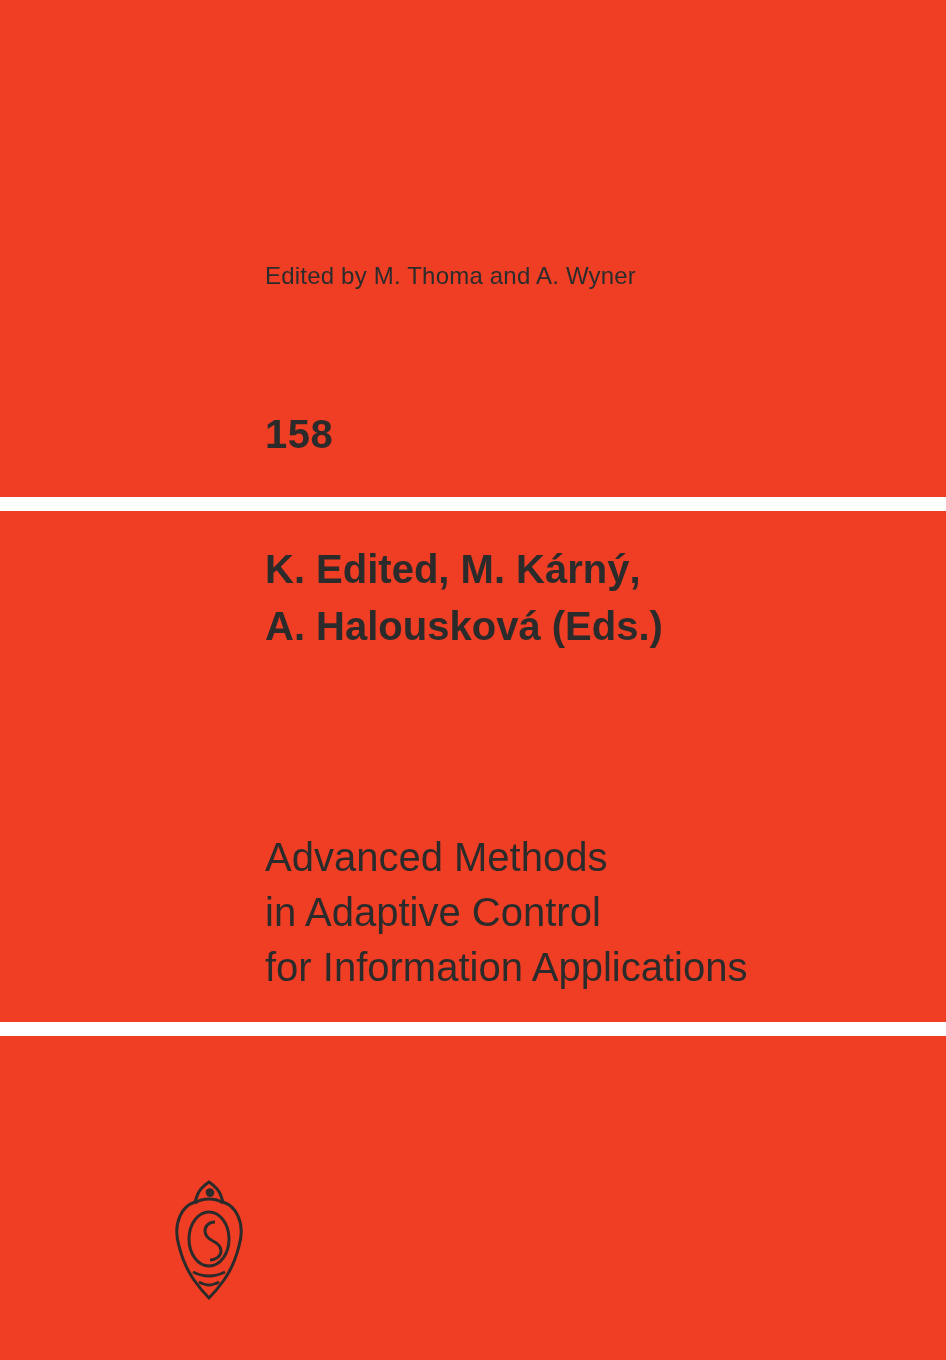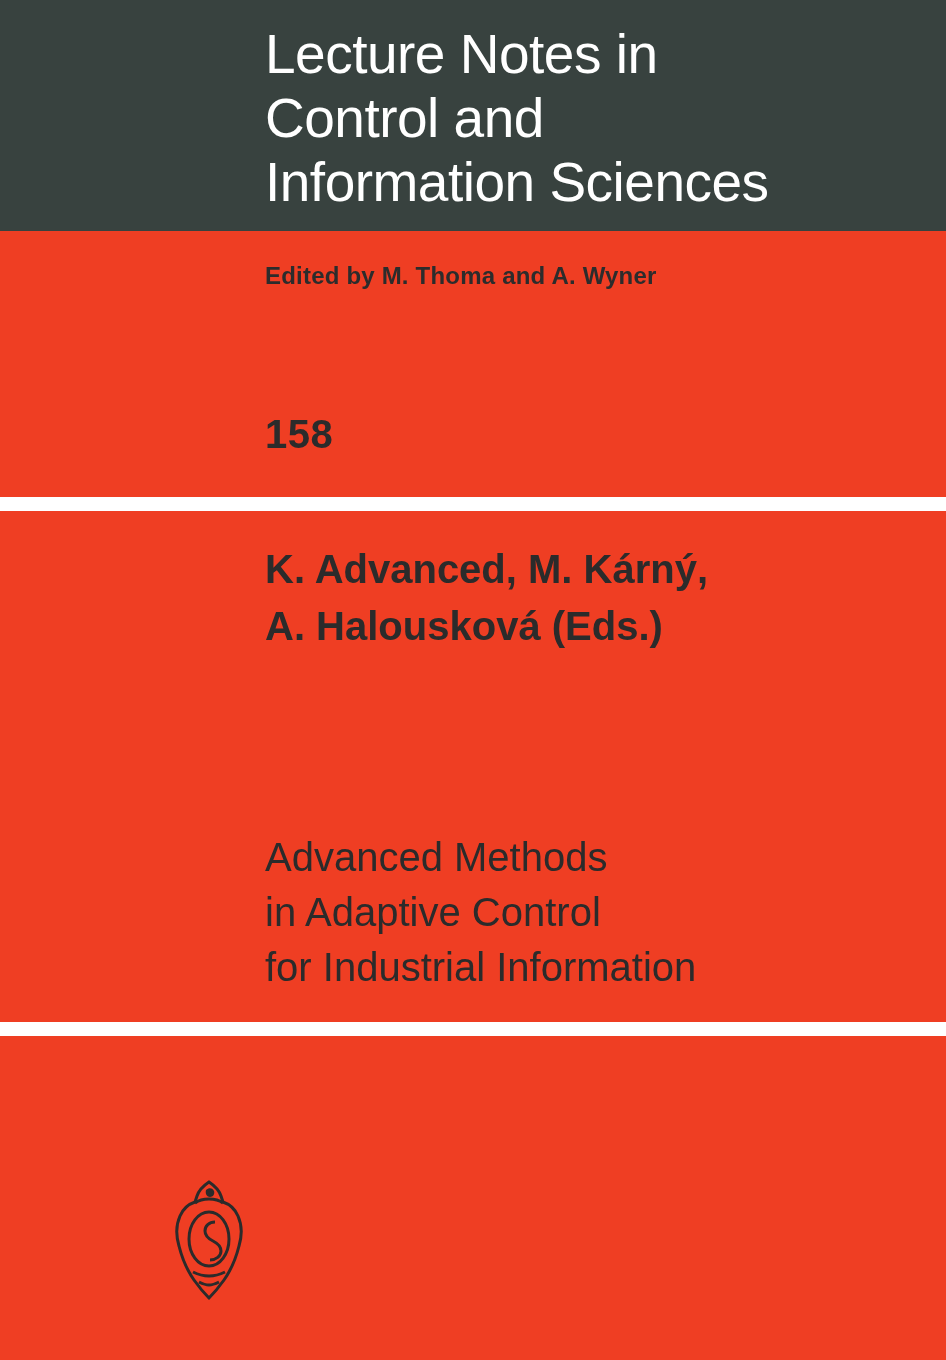--- a/index.html
+++ b/index.html
@@ -39,21 +39,21 @@
     letter-spacing: -0.5px;
     white-space: pre-line;
   }
   
   .editors {
     position: absolute;
     left: 265px;
     top: 262px;
     color: #2c2c2c;
     font-size: 24px;
-    font-weight: 700;
+    font-weight: 400;
     letter-spacing: 0.2px;
   }
   
   .volume {
     position: absolute;
     left: 265px;
     top: 412px;
     color: #2b2b2b;
     font-size: 40px;
     font-weight: 700;
@@ -109,38 +109,33 @@
     top: 1176px;
     width: 88px;
     height: 128px;
   }
 </style>
 </head>
 <body>
 
 <div class="cover">
 
-  <div class="header-band">
-    <div class="series-title">Lecture Notes in
-Control and
-Information Sciences</div>
-  </div>
 
   <div class="editors">Edited by M. Thoma and A. Wyner</div>
 
   <div class="volume">158</div>
 
   <div class="rule rule-1"></div>
 
-  <div class="authors">K. Advanced, M. Kárný,
+  <div class="authors">K. Edited, M. Kárný,
 A. Halousková (Eds.)</div>
 
   <div class="book-title">Advanced Methods
 in Adaptive Control
-for Industrial Information</div>
+for Information Applications</div>
 
   <div class="rule rule-2"></div>
 
   <div class="logo">
     <svg viewBox="0 0 88 128" width="88" height="128" aria-hidden="true">
       <g fill="none" stroke="#2b2b2b" stroke-width="3">
         <path d="M44 6 C38 10 34 14 32 20 L30 26 C24 28 18 33 15 40
                  C11 49 11 60 14 70 C17 82 22 94 29 104
                  C34 111 39 117 44 122 C49 117 54 111 59 104
                  C66 94 71 82 74 70 C77 60 77 49 73 40

